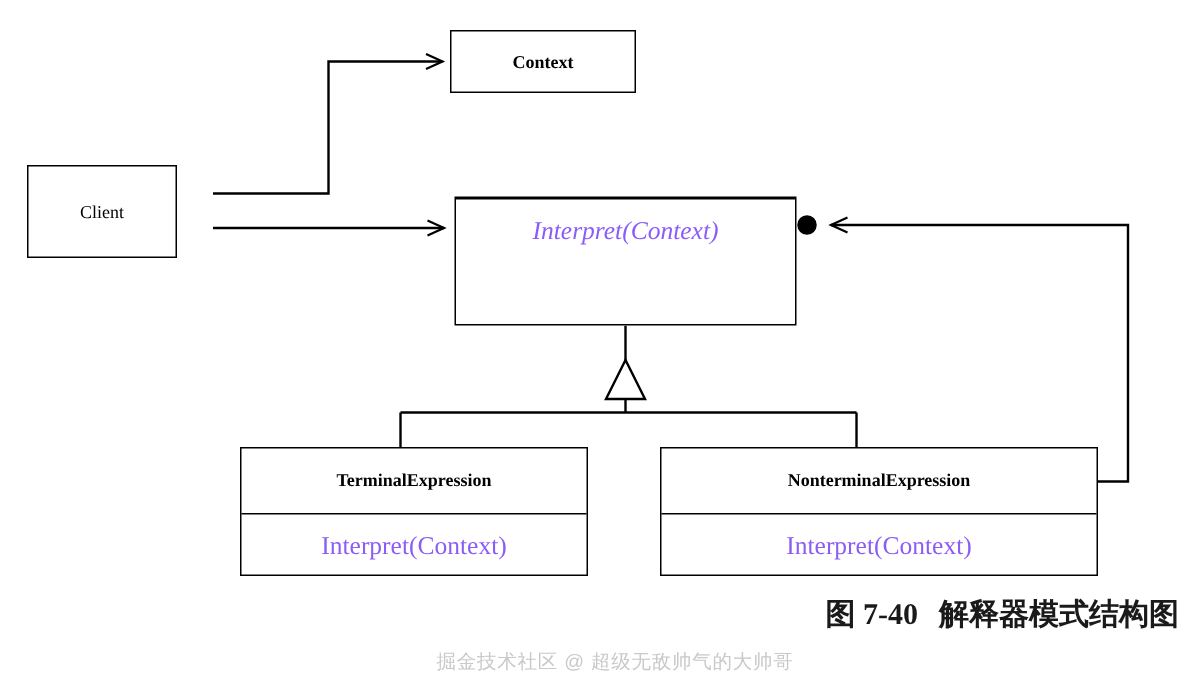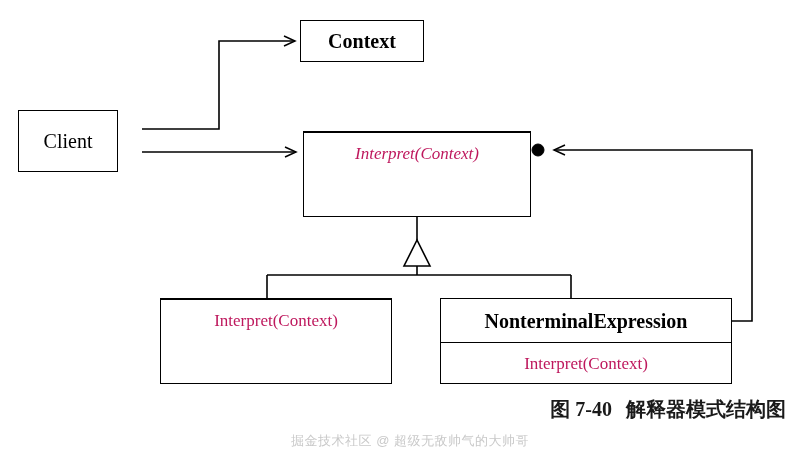--- a/index.html
+++ b/index.html
@@ -24,39 +24,39 @@
     pointer-events: none;
   }
   .uml-box {
     position: absolute;
     background: #ffffff;
     border: 1.5px solid #000000;
     box-sizing: border-box;
   }
   .uml-title {
     text-align: center;
-    font-size: 20px;
+    font-size: 12px;
     line-height: 1.2;
     color: #000000;
     display: flex;
     align-items: center;
     justify-content: center;
     box-sizing: border-box;
   }
   .uml-title.italic {
     font-style: italic;
     font-weight: bold;
   }
   .uml-sep {
     border-top: 1.5px solid #000000;
   }
   .uml-ops {
     text-align: center;
     font-size: 17px;
-    color: #be185d;
+    color: #8b5cf6;
     display: flex;
     align-items: center;
     justify-content: center;
     box-sizing: border-box;
   }
   .uml-ops.italic {
     font-style: italic;
   }
   
   #box-context {
@@ -155,20 +155,21 @@
 
   <div class="uml-box" id="box-client">
     <div class="uml-title">Client</div>
   </div>
 
   <div class="uml-box" id="box-abstract">
     <div class="uml-ops uml-sep italic">Interpret(Context)</div>
   </div>
 
   <div class="uml-box" id="box-terminal">
+    <div class="uml-title">TerminalExpression</div>
     <div class="uml-ops uml-sep">Interpret(Context)</div>
   </div>
 
   <div class="uml-box" id="box-nonterminal">
     <div class="uml-title">NonterminalExpression</div>
     <div class="uml-ops uml-sep">Interpret(Context)</div>
   </div>
 
   <div id="caption">
     <span class="cap-num">图 7-40</span><span>解释器模式结构图</span>

